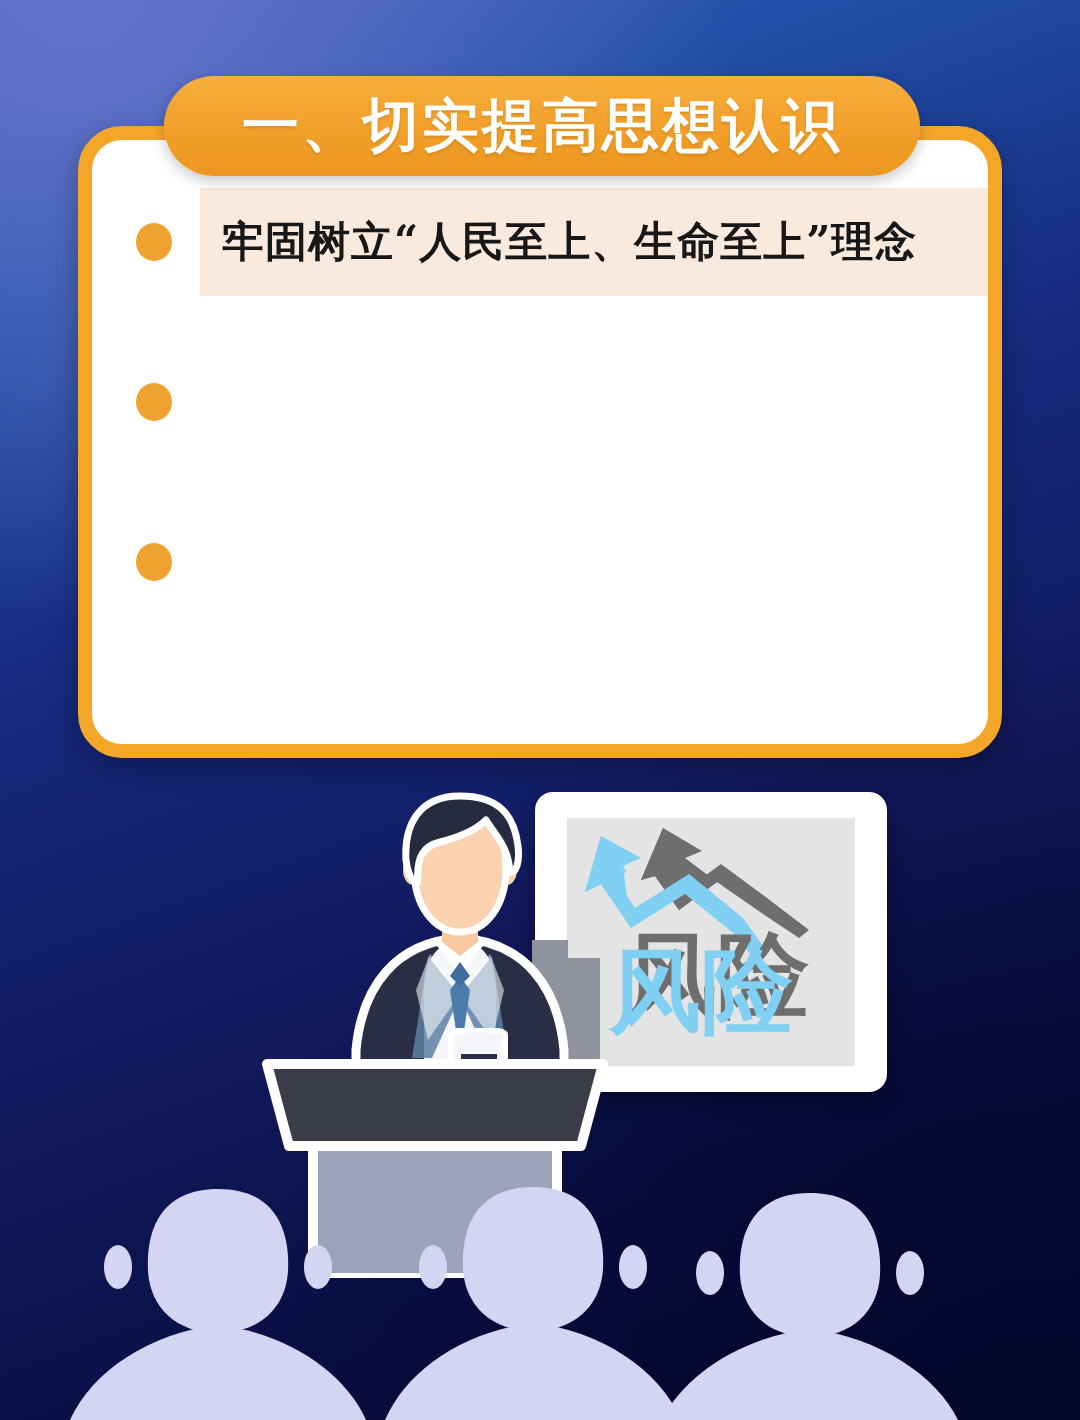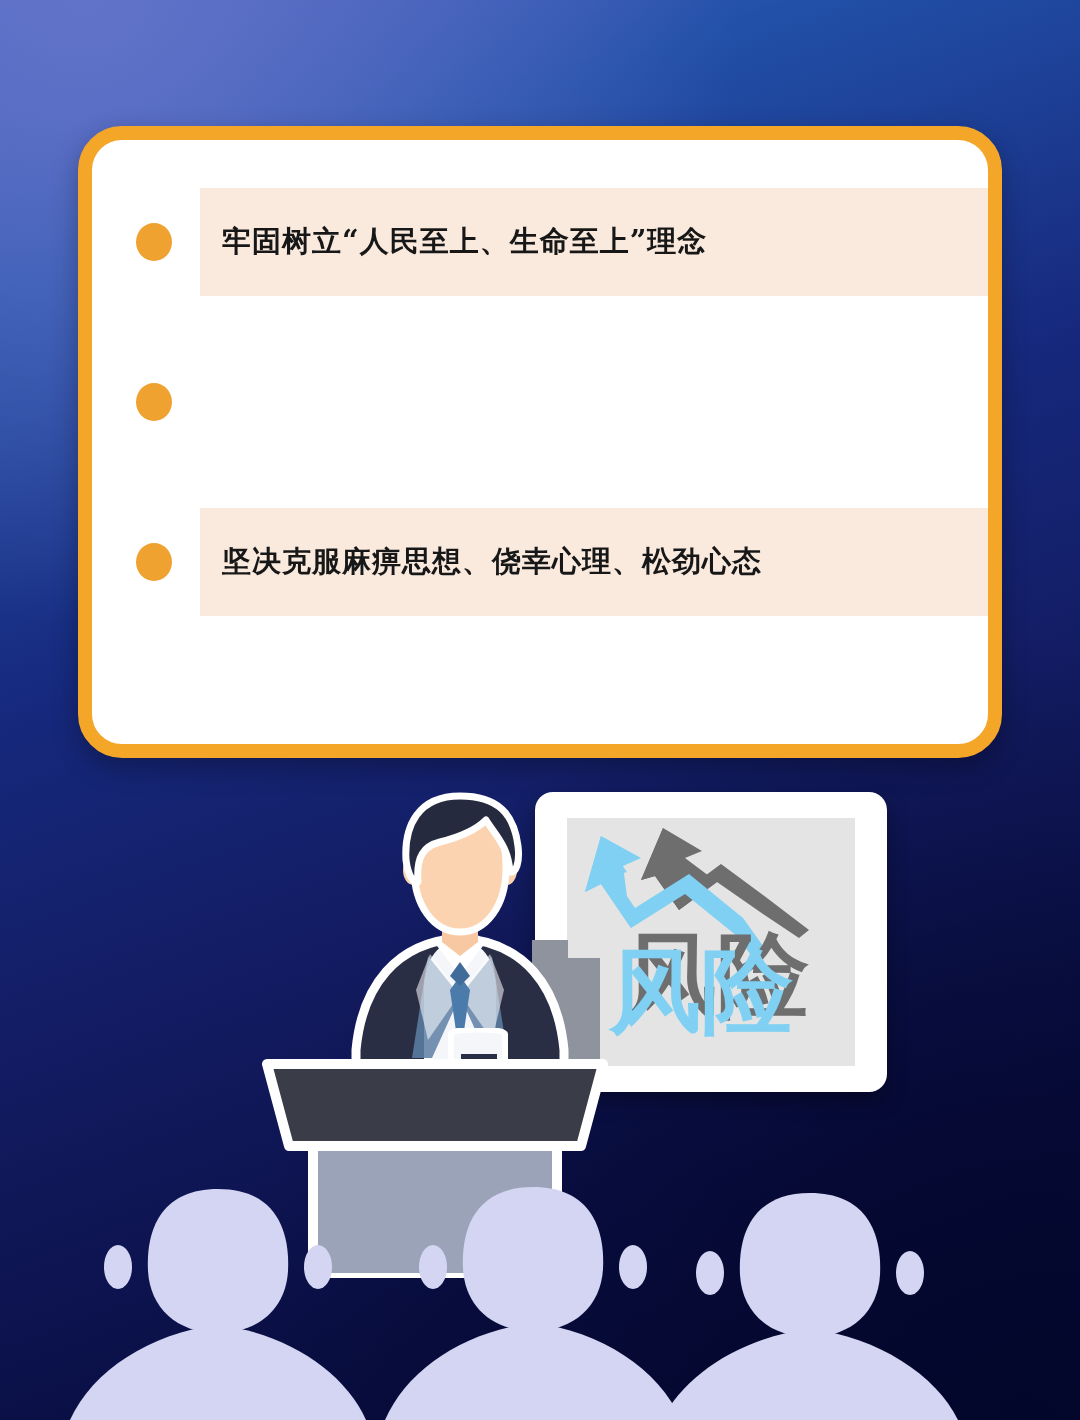--- a/index.html
+++ b/index.html
@@ -95,21 +95,21 @@
     left: 94px;
     top: 0;
     width: 788px;
     height: 108px;
     background: #faeade;
     display: flex;
     align-items: center;
   }
   .bullet-text {
     padding-left: 22px;
-    font-size: 29px;
+    font-size: 42px;
     font-weight: bold;
     color: #171717;
     font-family: "DejaVu Serif", "Liberation Serif", serif;
     letter-spacing: 1px;
     white-space: nowrap;
   }
 
   
   #illustration {
     position: absolute;
@@ -183,28 +183,28 @@
           <span class="bullet-text">牢固树立“人民至上、生命至上”理念</span>
         </div>
       </div>
 
       <div class="bullet-row">
         <span class="bullet-dot"></span>
       </div>
 
       <div class="bullet-row">
         <span class="bullet-dot"></span>
-        <div class="bullet-band">
-          <span class="bullet-text">坚决克服麻痹思想、侥幸心理、松劲心态</span>
-        </div>
       </div>
 
     </div>
   </div>
 
+  <div id="title-pill">
+    <span class="title-text">一、切实提高思想认识</span>
+  </div>
 
   <div id="illustration">
 
     <div id="board">
       <div id="board-inner">
 
         <svg id="board-svg" width="288" height="248" viewBox="0 0 288 248">
 
           <path d="M96 10 L74 62 L88 58 L112 92 L150 64 L196 96 L232 120 L242 112
                    L200 80 L154 46 L116 74 L98 50 L114 46 Z" fill="#6e6e6e"></path>

